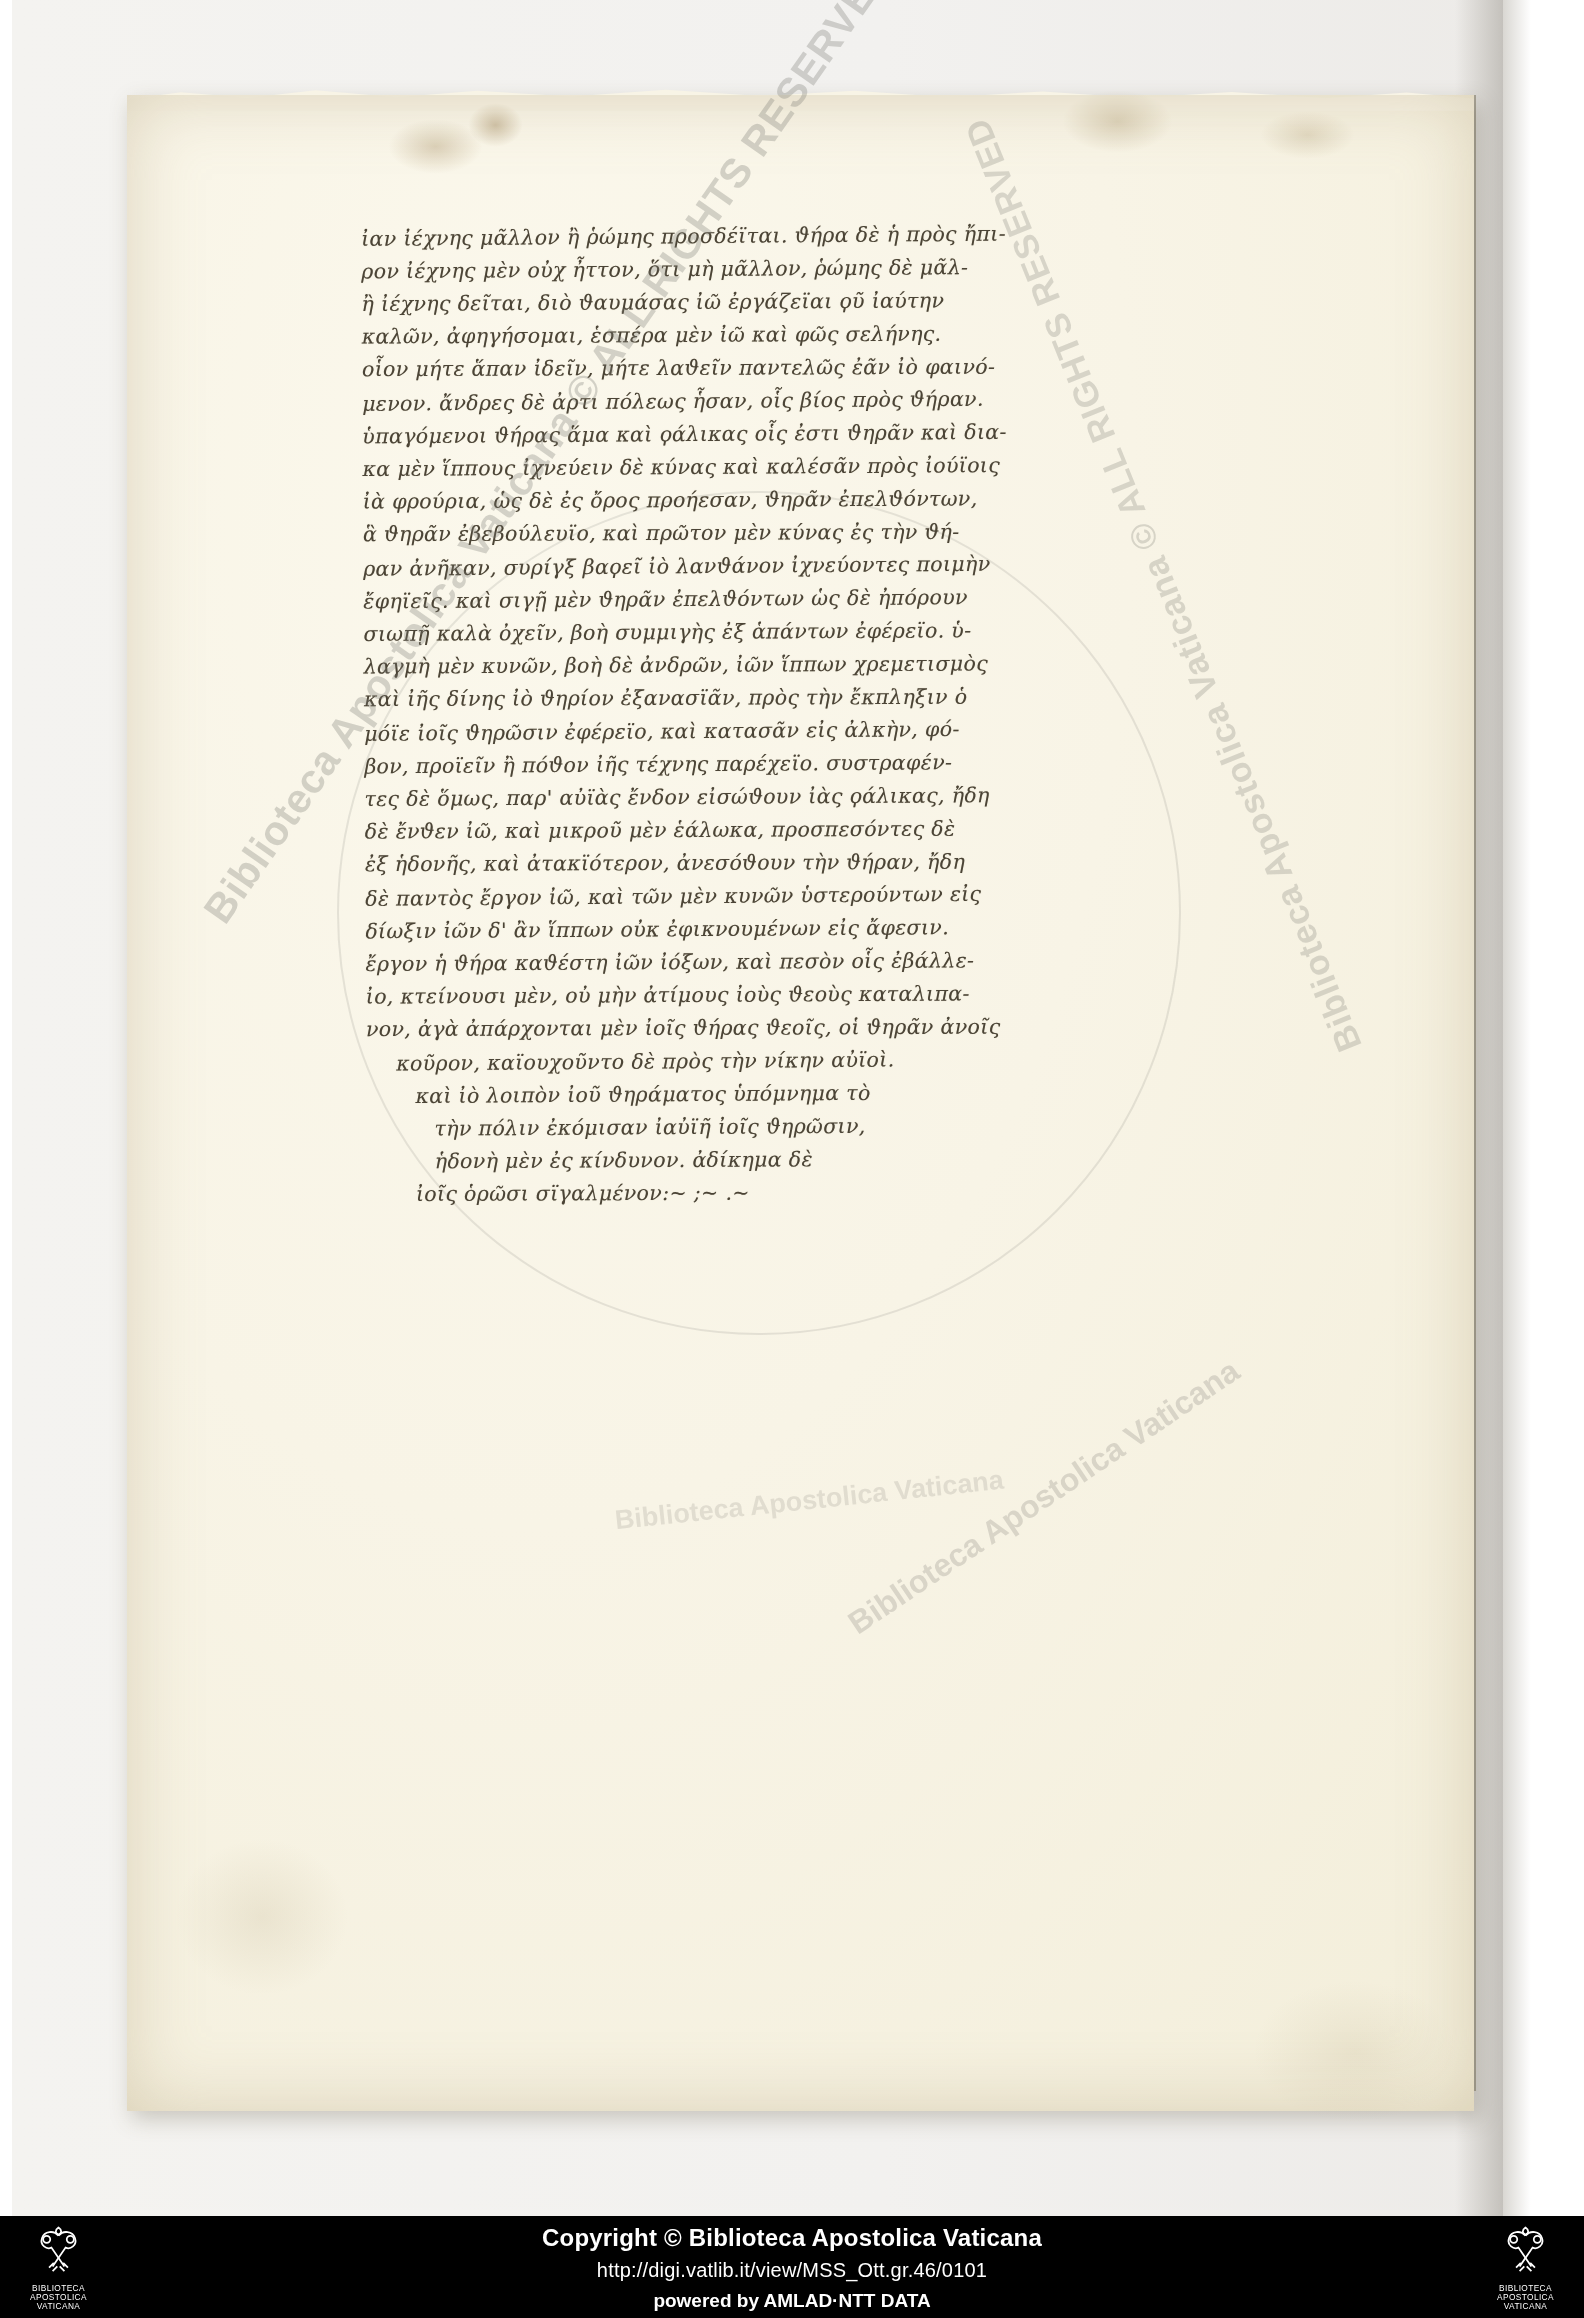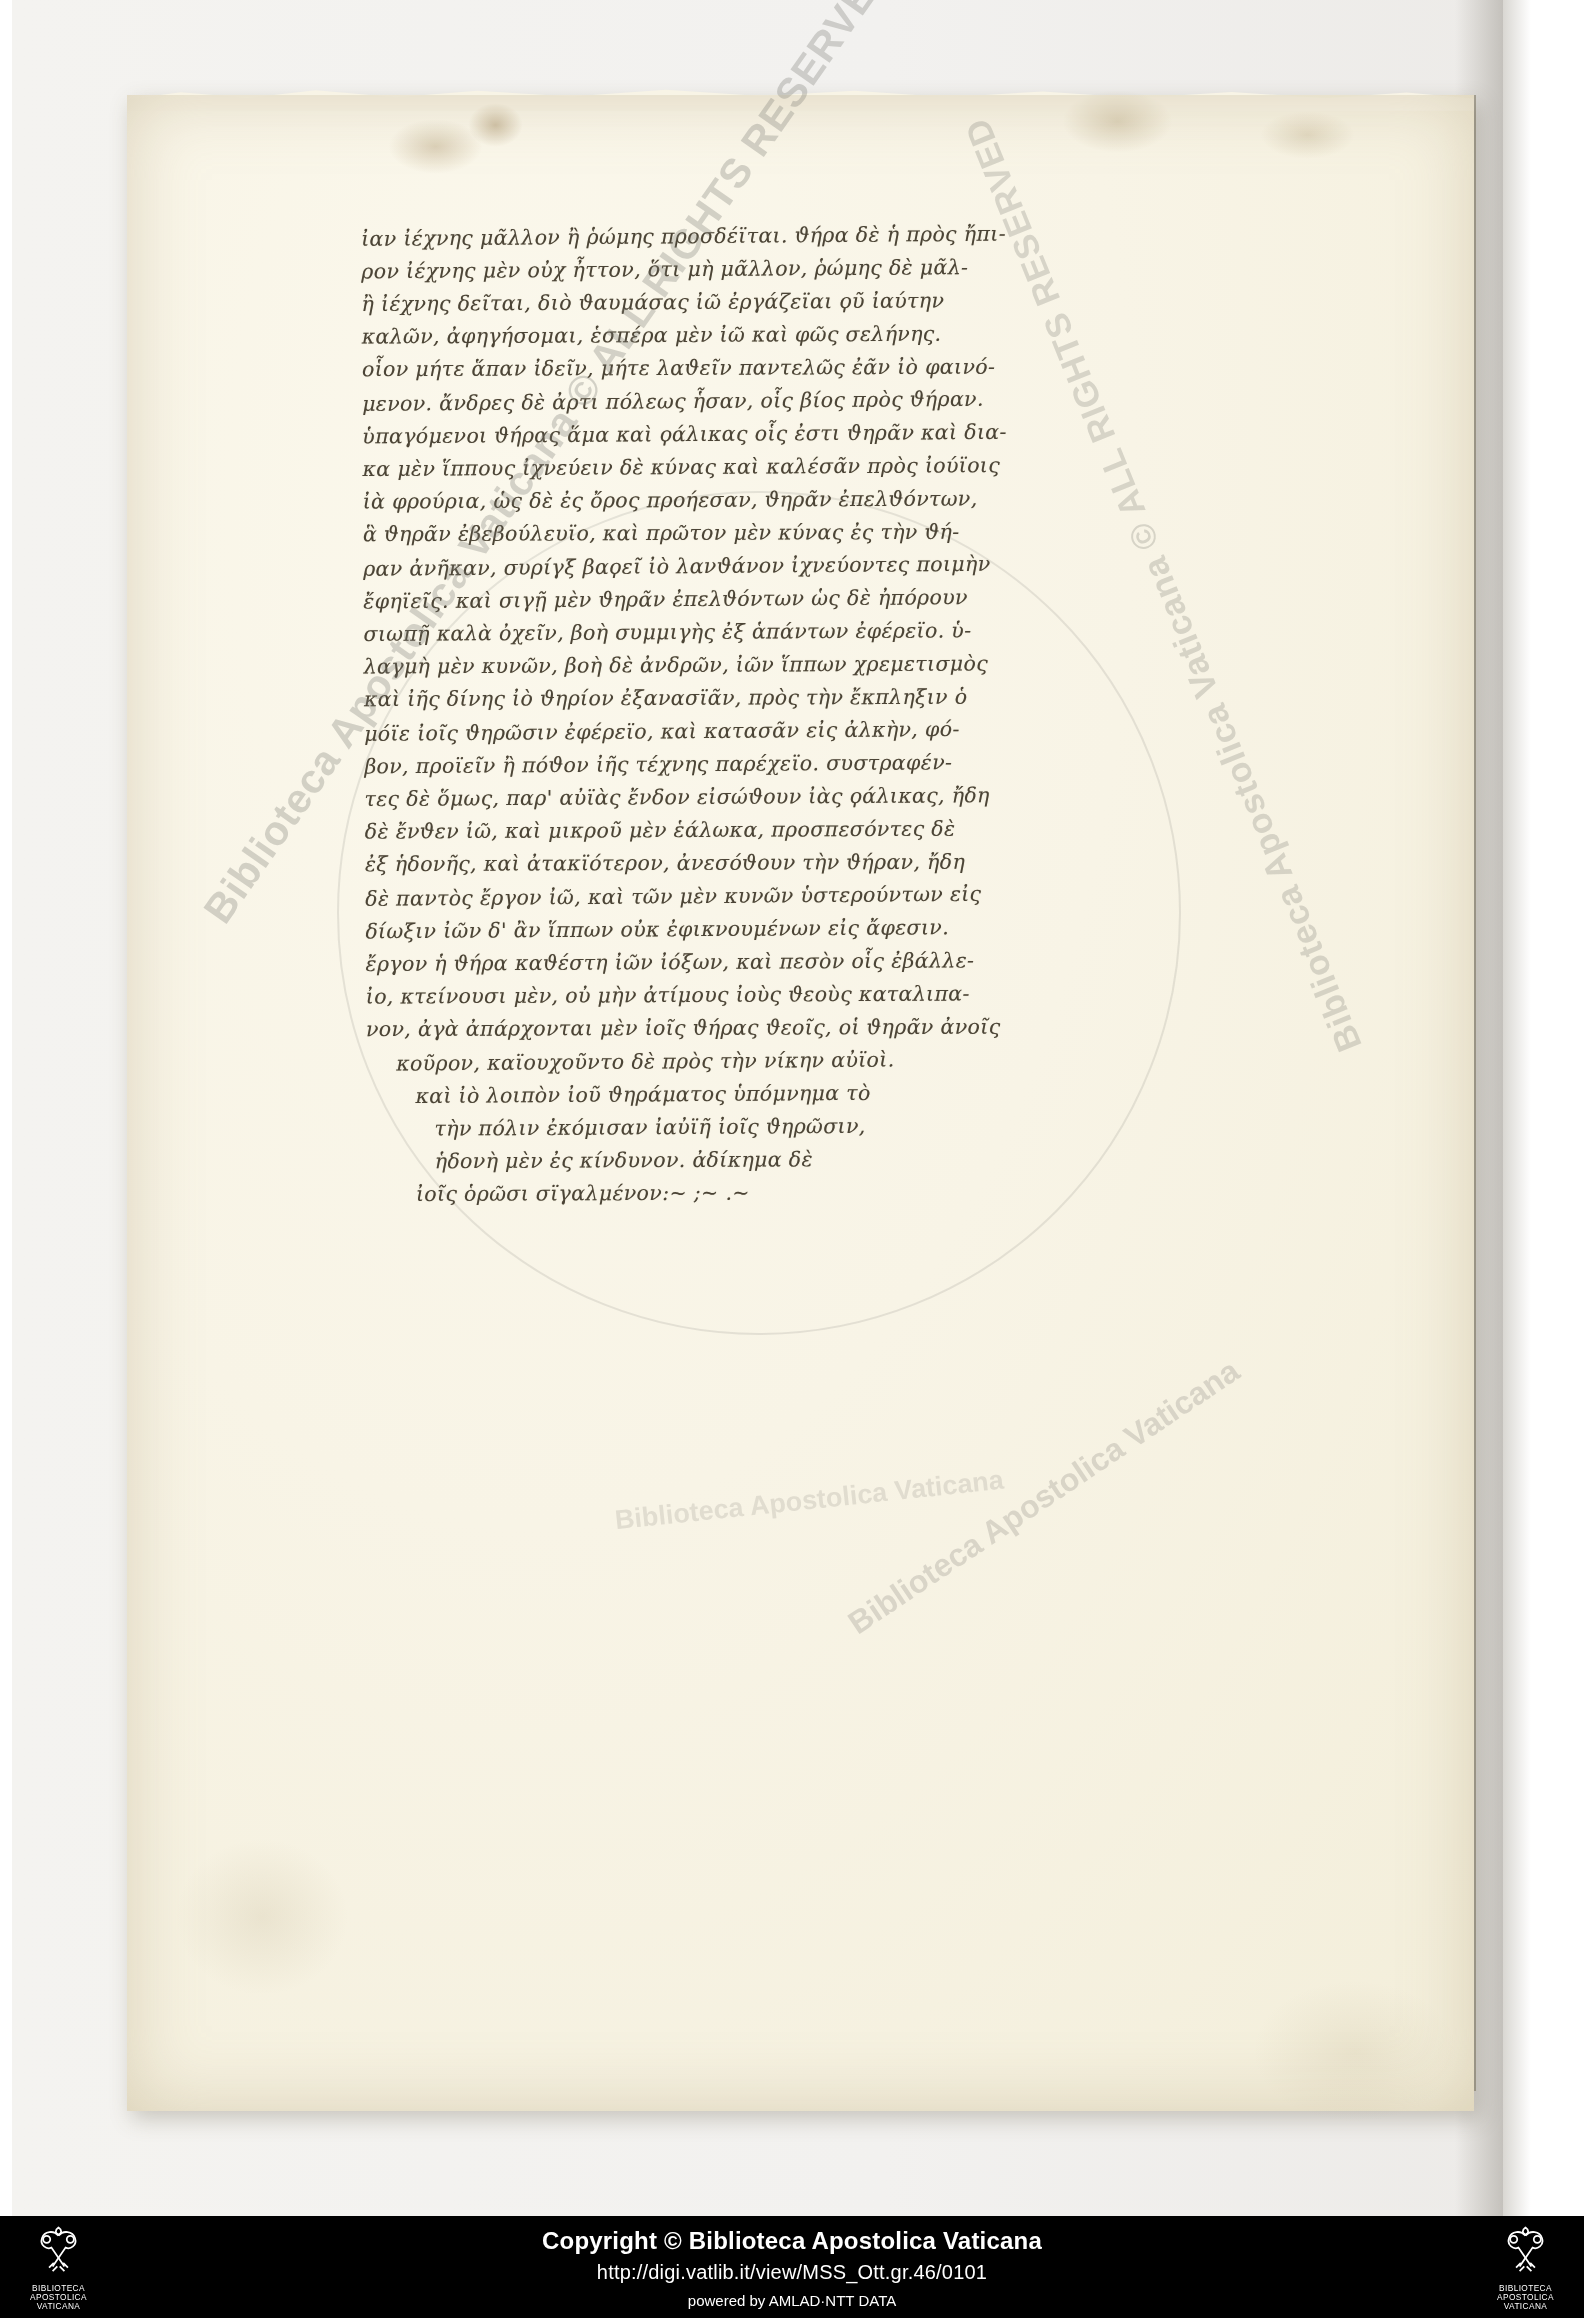--- a/index.html
+++ b/index.html
@@ -214,22 +214,22 @@
     font-weight: 700;
     letter-spacing: 0.2px;
   }
   #footer-url {
     font-size: 20px;
     font-weight: 400;
     letter-spacing: 0.2px;
     margin-top: 3.2px;
   }
   #footer-powered {
-    font-size: 15px;
-    font-weight: 400;
+    font-size: 19px;
+    font-weight: 700;
     margin-top: 4.8px;
   }
 </style>
 </head>
 <body>
 
 <div id="scan">
   <div class="outer-bg"></div>
   <div id="gutter"></div>
   <div id="gutter-shadow"></div>

